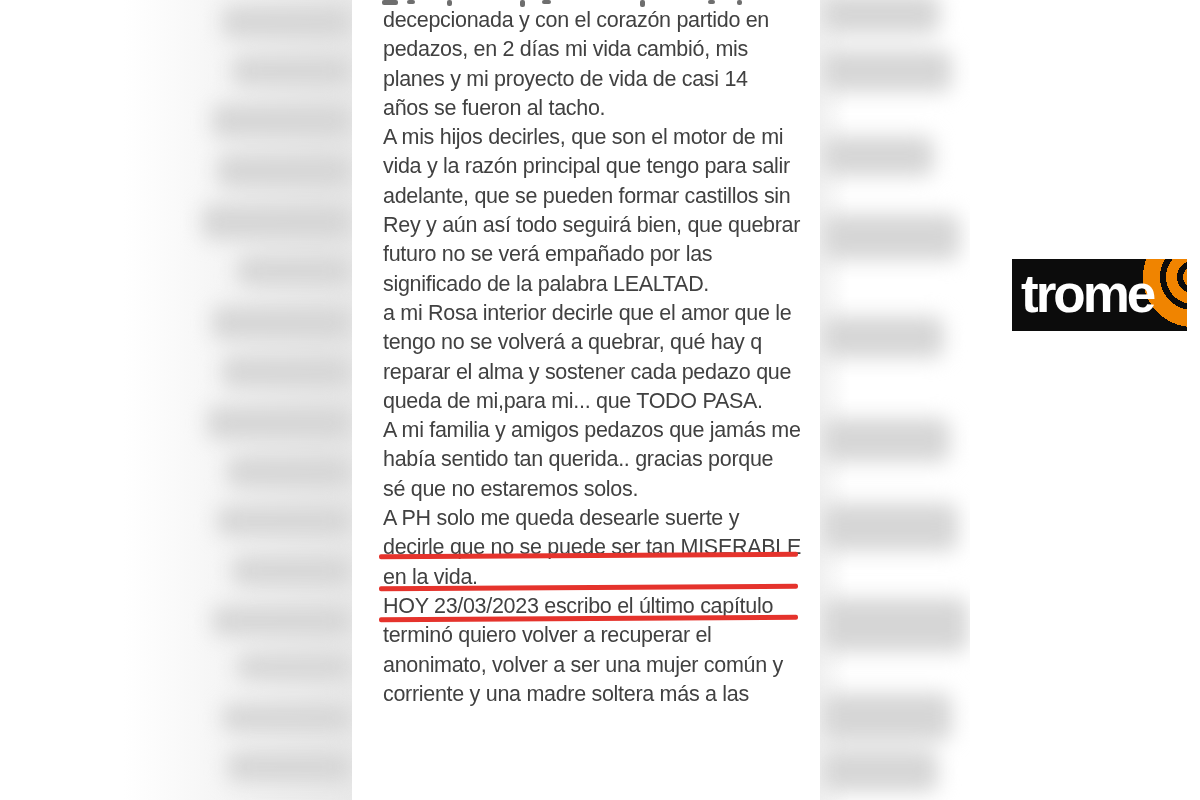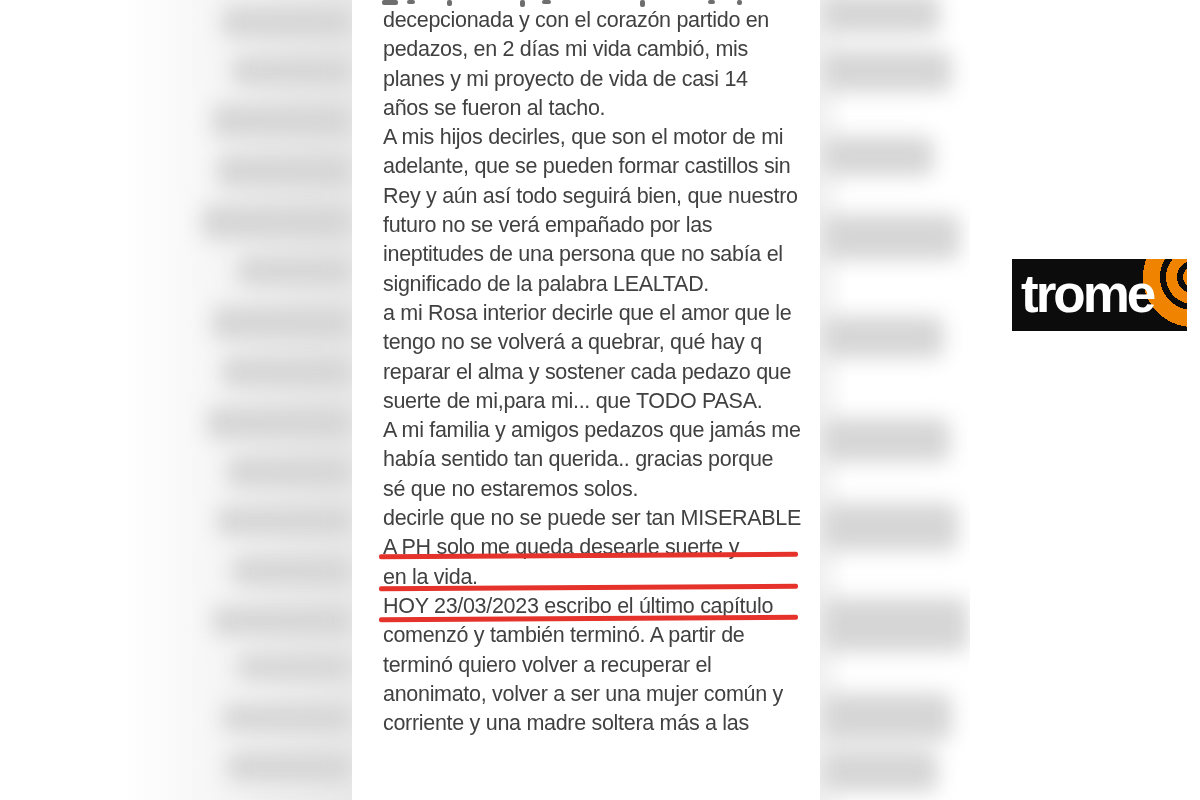--- a/index.html
+++ b/index.html
@@ -132,37 +132,36 @@
     <span class="frag" style="left:288px;width:5px;height:7px"></span>
     <span class="frag" style="left:356px;width:7px;height:4px"></span>
     <span class="frag" style="left:385px;width:5px;height:5px"></span>
 
     <div class="story-text">
         <div class="t-line">decepcionada y con el corazón partido en</div>
         <div class="t-line">pedazos, en 2 días mi vida cambió, mis</div>
         <div class="t-line">planes y mi proyecto de vida de casi 14</div>
         <div class="t-line">años se fueron al tacho.</div>
         <div class="t-line">A mis hijos decirles, que son el motor de mi</div>
+        <div class="t-line">vida y la razón principal que tengo para salir</div>
         <div class="t-line">adelante, que se pueden formar castillos sin</div>
-        <div class="t-line">Rey y aún así todo seguirá bien, que nuestro</div>
+        <div class="t-line">Rey y aún así todo seguirá bien, que quebrar</div>
         <div class="t-line">futuro no se verá empañado por las</div>
-        <div class="t-line">ineptitudes de una persona que no sabía el</div>
         <div class="t-line">significado de la palabra LEALTAD.</div>
         <div class="t-line">a mi Rosa interior decirle que el amor que le</div>
         <div class="t-line">tengo no se volverá a quebrar, qué hay q</div>
         <div class="t-line">reparar el alma y sostener cada pedazo que</div>
-        <div class="t-line">suerte de mi,para mi... que TODO PASA.</div>
+        <div class="t-line">queda de mi,para mi... que TODO PASA.</div>
         <div class="t-line">A mi familia y amigos pedazos que jamás me</div>
         <div class="t-line">había sentido tan querida.. gracias porque</div>
         <div class="t-line">sé que no estaremos solos.</div>
+        <div class="t-line">A PH solo me queda desearle suerte y</div>
         <div class="t-line">decirle que no se puede ser tan MISERABLE</div>
-        <div class="t-line">A PH solo me queda desearle suerte y</div>
         <div class="t-line">en la vida.</div>
         <div class="t-line">HOY 23/03/2023 escribo el último capítulo</div>
-        <div class="t-line">comenzó y también terminó. A partir de</div>
         <div class="t-line">terminó quiero volver a recuperar el</div>
         <div class="t-line">anonimato, volver a ser una mujer común y</div>
         <div class="t-line">corriente y una madre soltera más a las</div>
       </div>
 
     <div class="underline u1"></div>
     <div class="underline u2"></div>
     <div class="underline u3"></div>
   </div>
 

